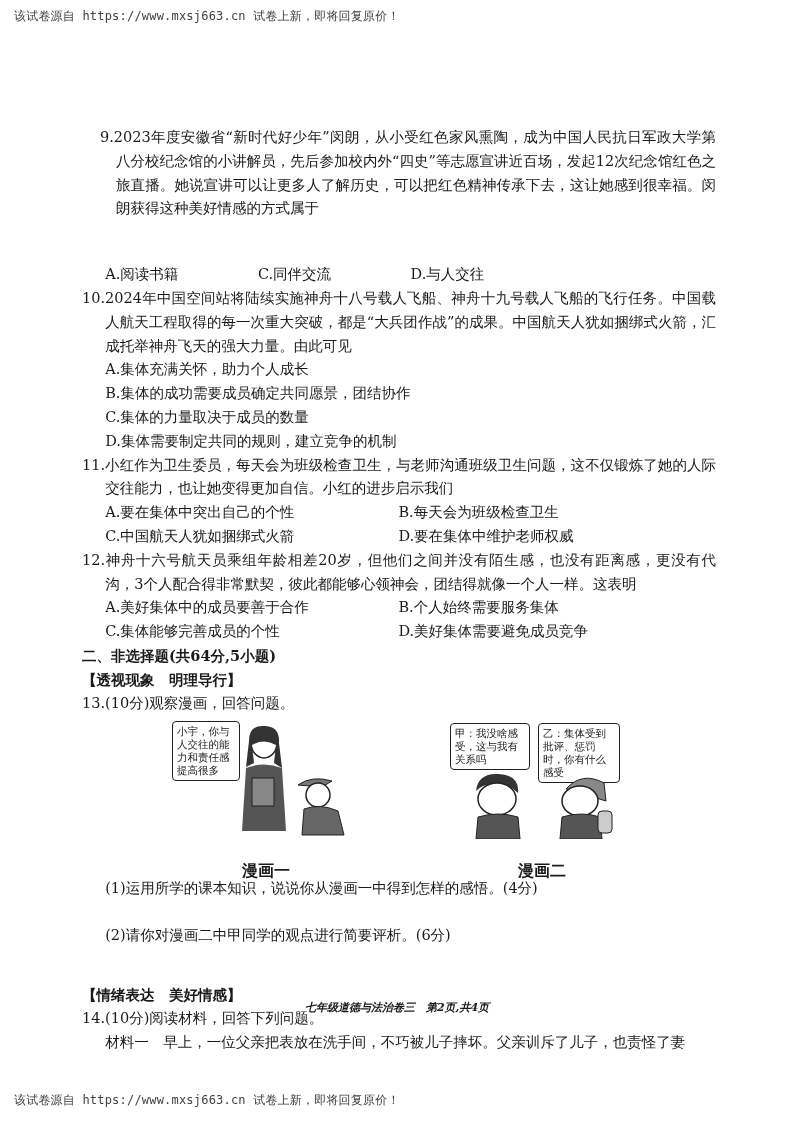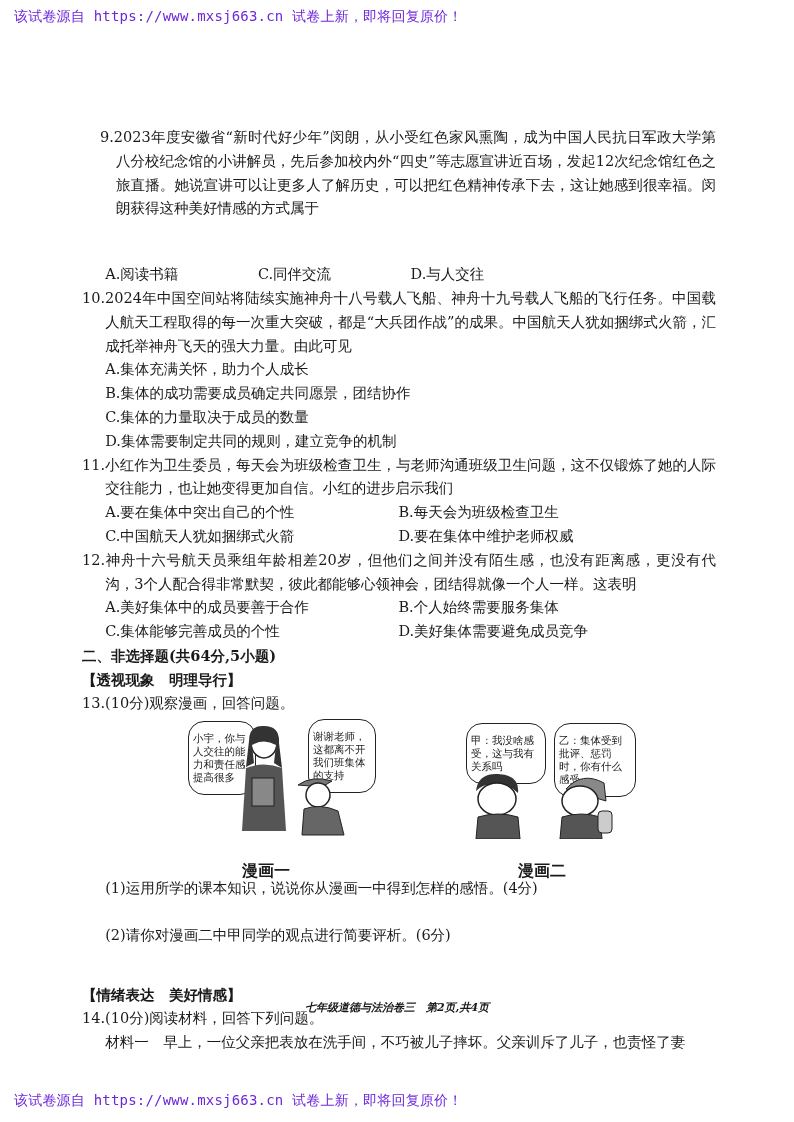--- a/index.html
+++ b/index.html
@@ -2,21 +2,21 @@
 <html><head>
 <meta charset="utf-8">
 <style>
   html, body { margin: 0; padding: 0; background: #ffffff; }
   body {
     width: 794px; height: 1122px; position: relative; overflow: hidden;
     font-family: "DejaVu Serif", "Liberation Serif", serif;
     color: #1a1a1a;
   }
   .watermark {
-    position: absolute; left: 14px; font-size: 14px; color: #6d28d9;
+    position: absolute; left: 14px; font-size: 12px; color: #404040;
     font-family: "DejaVu Sans Mono", "Liberation Mono", monospace;
     letter-spacing: 0.2px; white-space: nowrap;
   }
   .wm-top { top: 8px; }
   .wm-bottom { top: 1092px; }
   .content { position: absolute; left: 82px; top: 126px; width: 634px; font-size: 14.5px; line-height: 23.8px; }
   .q { margin: 0; }
   .q p { margin: 0; text-align: justify; text-indent: -1.6em; padding-left: 1.6em; }
   .q p.num9 { text-indent: -1.1em; padding-left: 1.1em; margin-left: 18px; }
   .opts4 { display: flex; padding-left: 1.6em; }
@@ -25,22 +25,22 @@
   .opts2 span { width: 50%; }
   .opts2 span:nth-child(odd) { width: 48%; }
   .opts1 { padding-left: 1.6em; }
   .section-title { font-weight: bold; margin: 0; }
   .bracket { font-weight: bold; margin: 0; }
   .comics { position: relative; height: 158px; margin-top: 4px; }
   .comic { position: absolute; top: 0; width: 190px; height: 130px; }
   .comic1 { left: 90px; }
   .comic2 { left: 360px; }
   .bubble {
-    position: absolute; border: 1.5px solid #222; border-radius: 16px; background: #fff;
-    font-size: 10.5px; line-height: 13px; padding: 10px 4px; font-family: "DejaVu Sans", sans-serif; margin-left: 16px;
+    position: absolute; border: 1.5px solid #222; border-radius: 4px; background: #fff;
+    font-size: 10.5px; line-height: 13px; padding: 3px 4px; font-family: "DejaVu Sans", sans-serif;
   }
   .caption { position: absolute; top: 140px; font-weight: bold; font-size: 16px; font-family: "DejaVu Sans", sans-serif; }
   .figure { position: absolute; }
   .sub { padding-left: 1.6em; margin: 0; }
   .gap { height: 23px; }
   .footer { position: absolute; top: 1000px; left: 0; width: 794px; text-align: center; font-size: 11px; font-weight: bold; font-style: italic; }
 </style>
 </head>
 <body>
 
@@ -90,21 +90,20 @@
 
   <div class="comics">
     <div class="comic comic1">
       <div class="bubble" style="left:0;top:2px;width:58px;">小宇，你与人交往的能力和责任感提高很多</div>
       <svg class="figure" style="left:62px;top:4px;" width="60" height="110">
         <ellipse cx="30" cy="20" rx="13" ry="15" fill="#fff" stroke="#222" stroke-width="1.5"></ellipse>
         <path d="M15 18 Q15 2 30 3 Q46 3 45 20 L48 45 L40 40 L42 22 Q30 15 18 22 L20 40 L12 44 Z" fill="#333"></path>
         <path d="M12 45 Q30 38 48 45 L52 108 L8 108 Z" fill="#555"></path>
         <rect x="18" y="55" width="22" height="28" fill="#888" stroke="#222"></rect>
       </svg>
-      <div class="bubble" style="left:120px;top:0;width:58px;">谢谢老师，这都离不开我们班集体的支持</div>
       <svg class="figure" style="left:120px;top:52px;" width="60" height="66">
         <path d="M6 14 Q20 4 40 10 L30 16 Z" fill="#777" stroke="#222"></path>
         <ellipse cx="26" cy="24" rx="12" ry="12" fill="#fff" stroke="#222" stroke-width="1.5"></ellipse>
         <path d="M12 38 Q28 32 46 40 L52 64 L10 64 Z" fill="#666" stroke="#222"></path>
       </svg>
       <div class="caption" style="left:70px;">漫画一</div>
     </div>
 
     <div class="comic comic2">
       <div class="bubble" style="left:8px;top:4px;width:70px;">甲：我没啥感受，这与我有关系吗</div>

